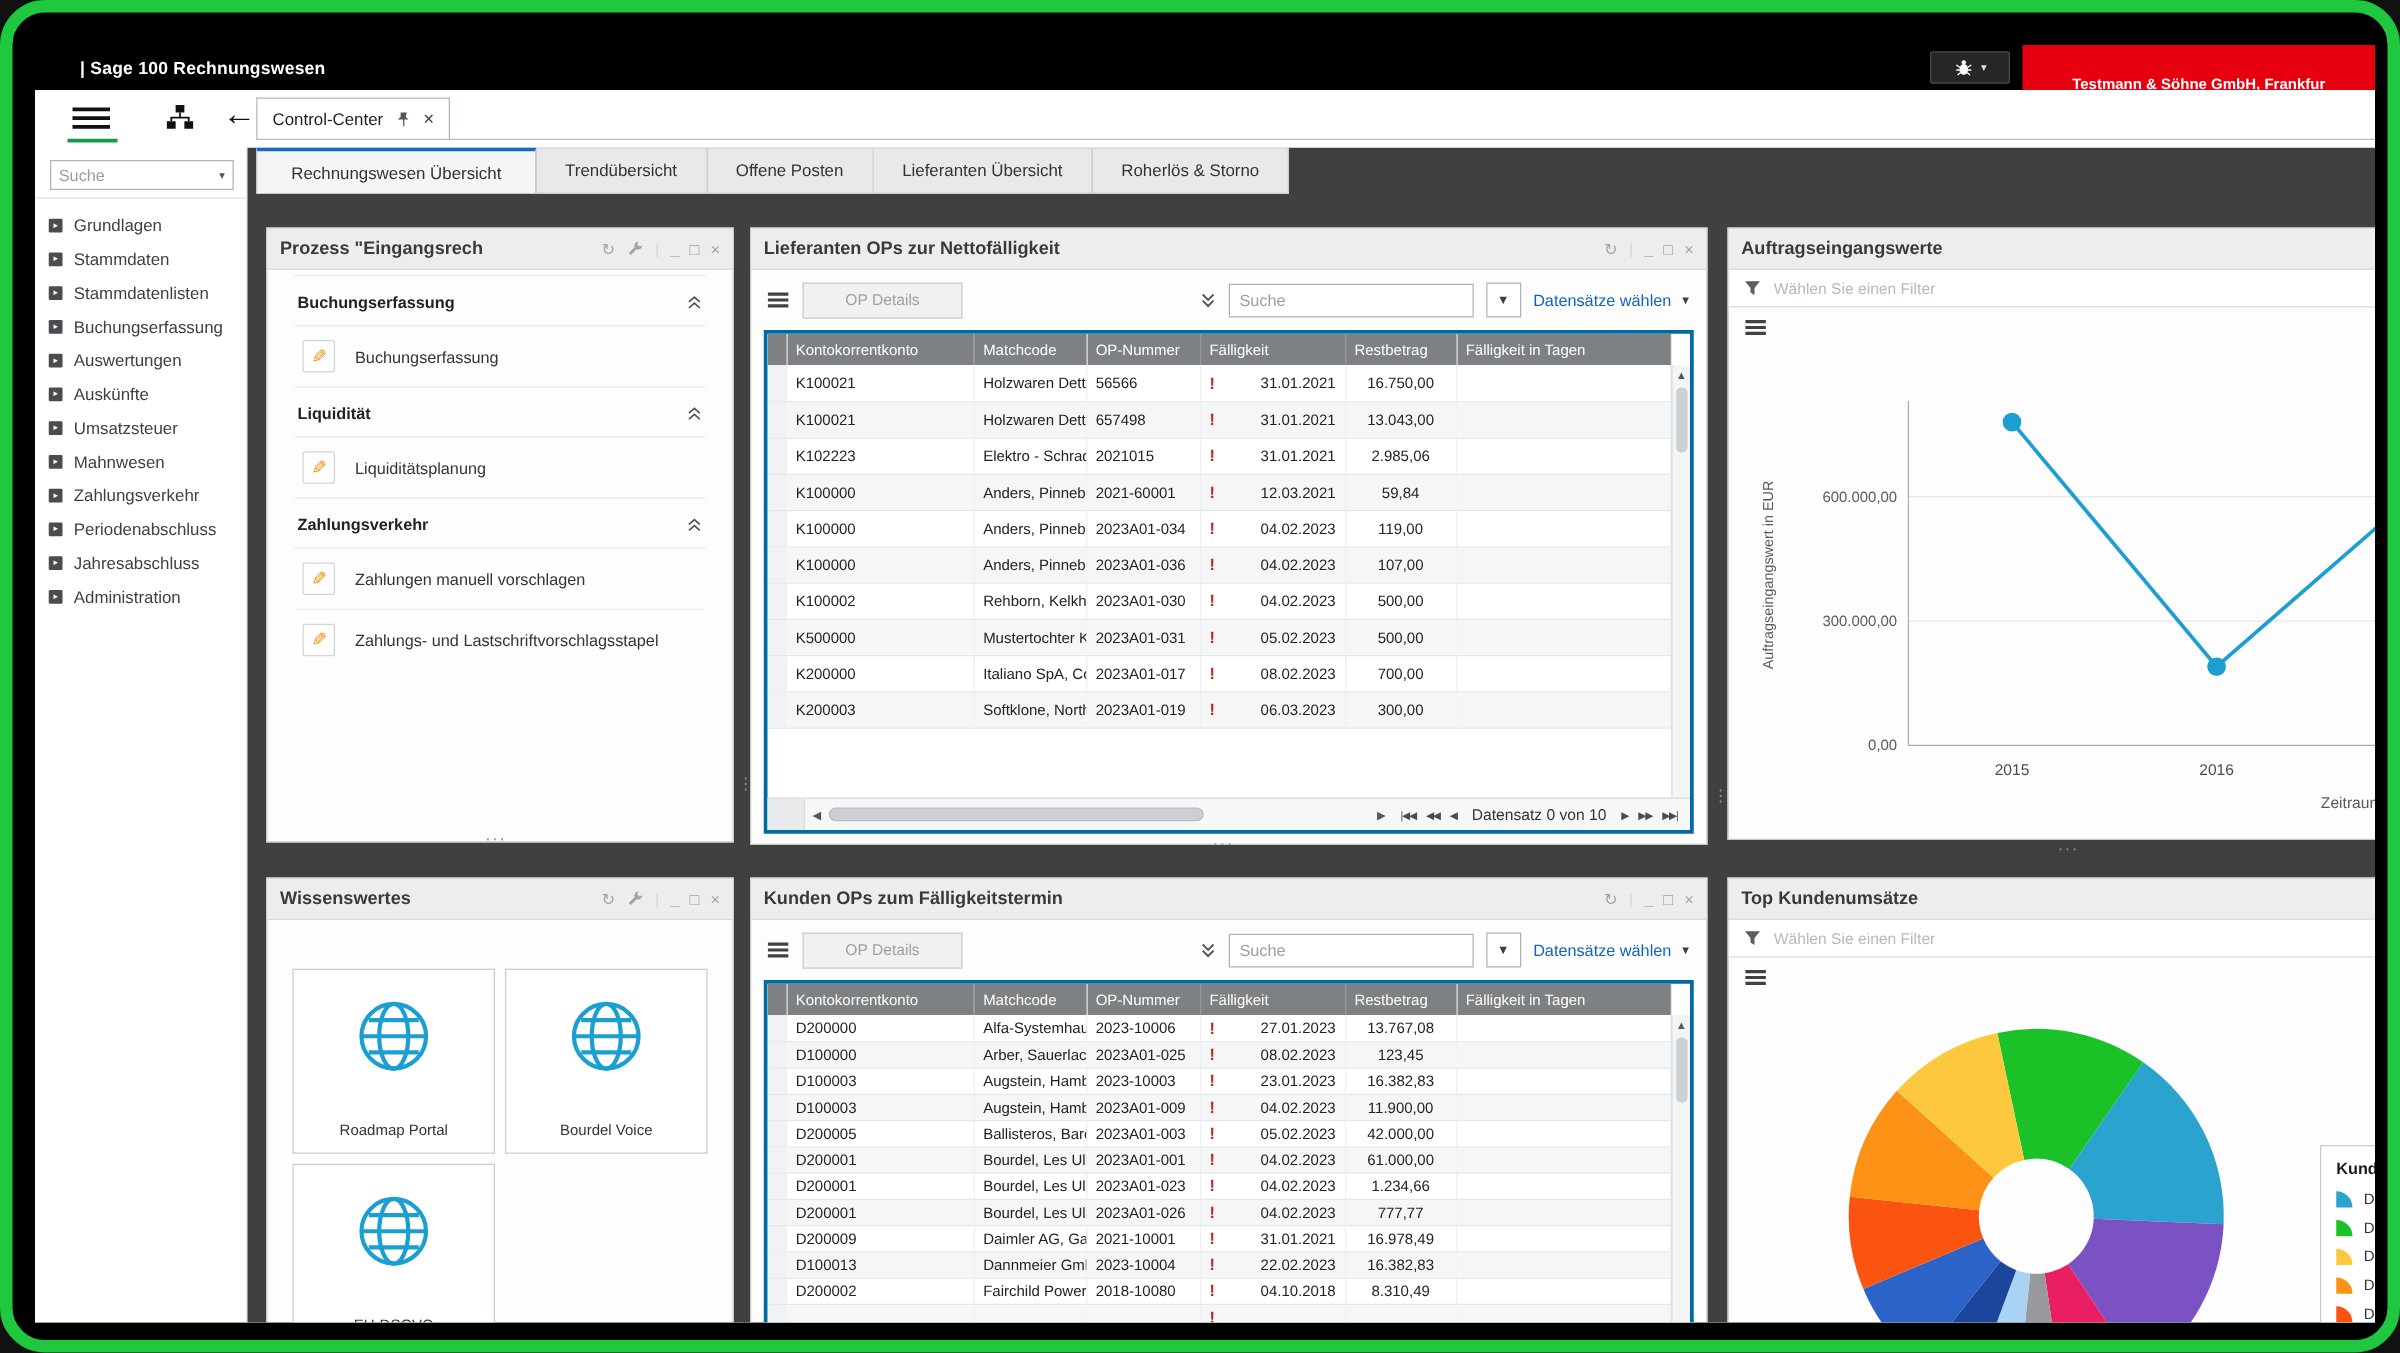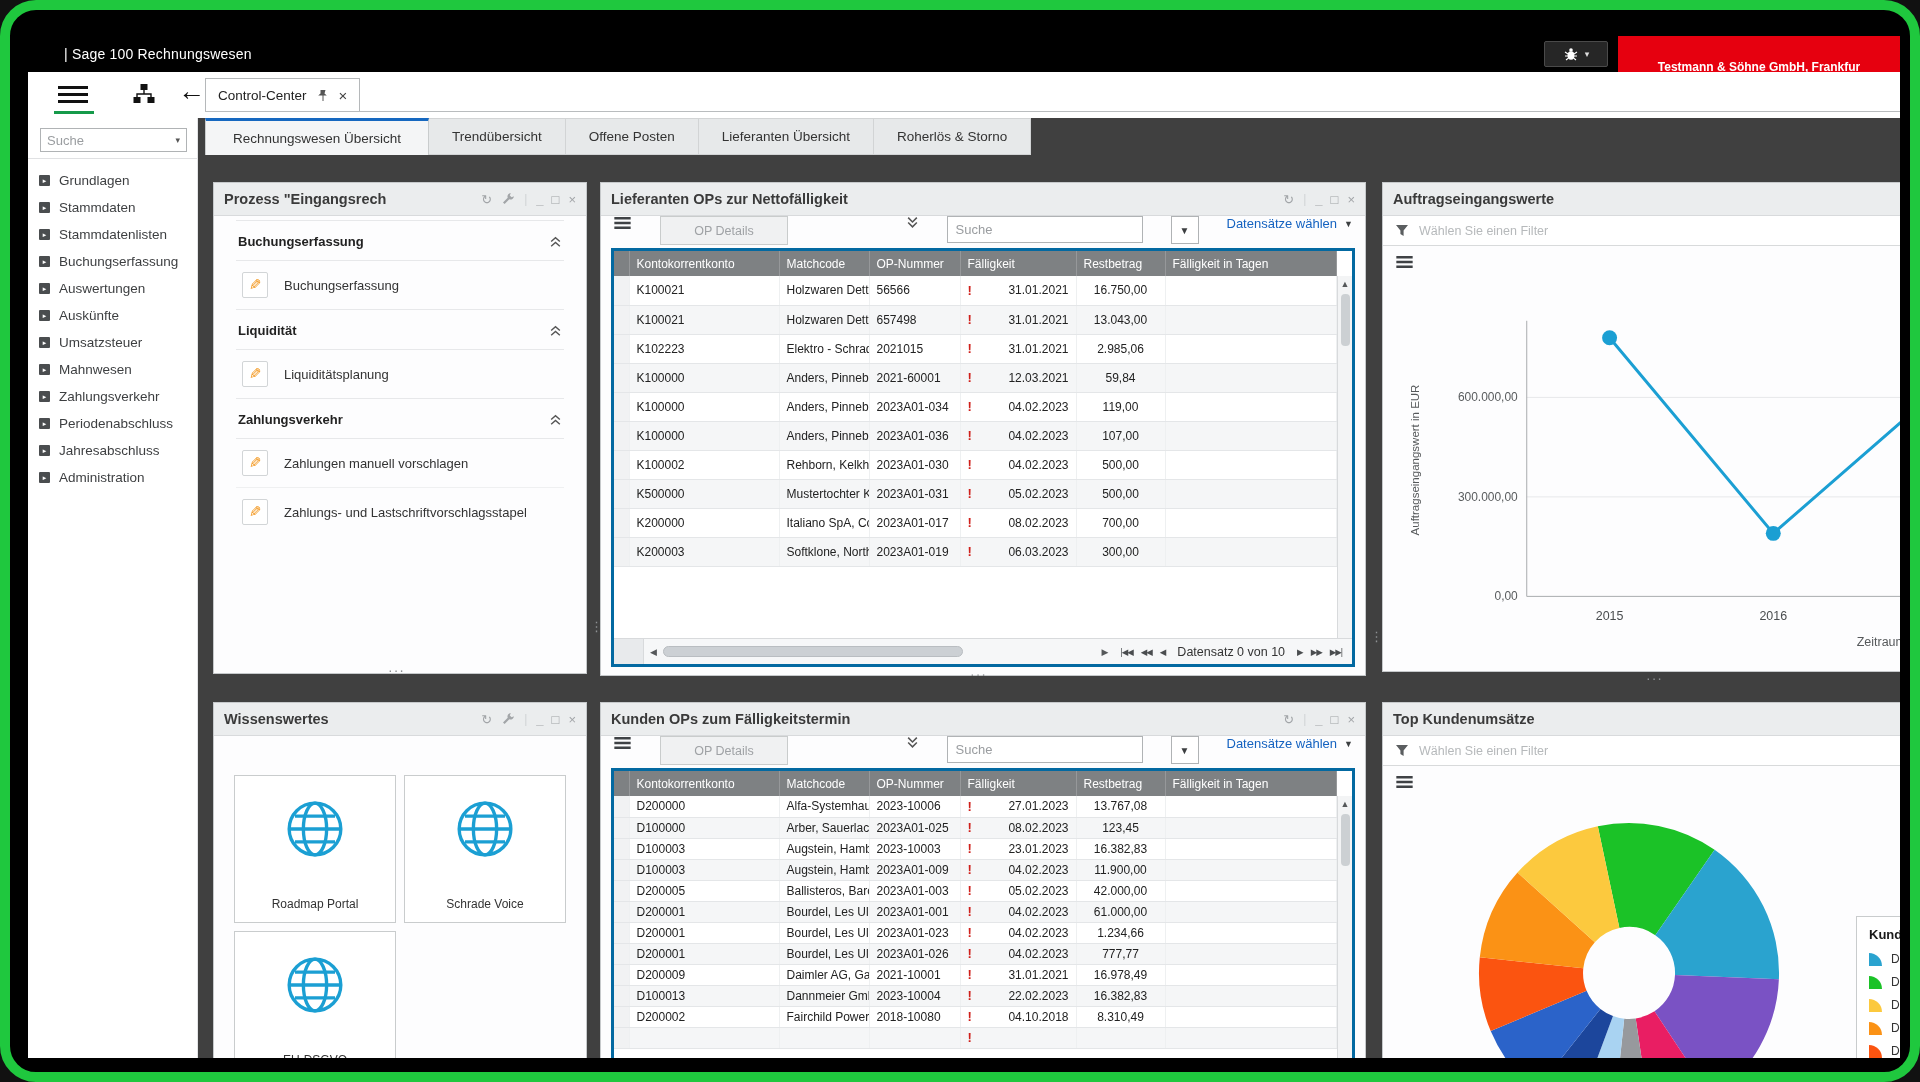--- a/index.html
+++ b/index.html
@@ -7,21 +7,21 @@
   html,body { width:1920px; height:1082px; overflow:hidden; background:#111;
               font-family:"Liberation Sans", sans-serif; }
   .frame { position:fixed; left:0; top:0; width:1920px; height:1082px;
            border:10px solid #1fc83e; border-radius:36px; background:#000; overflow:hidden; }
   .app { position:absolute; left:18px; top:26px; right:10px; height:1022px;
          background:#fff; overflow:hidden; }
 
   
   .titlebar { height:36px; background:#000; display:flex; align-items:center;
               justify-content:space-between; color:#fff; }
-  .tb-title { padding-left:36px; font-size:14px; font-weight:400; letter-spacing:.2px; }
+  .tb-title { padding-left:36px; font-size:14px; font-weight:700; letter-spacing:.2px; }
   .tb-right { display:flex; align-items:stretch; height:100%; }
   .bug-btn { width:64px; margin:5px 10px 5px 0; background:#262626; border:1px solid #4a4a4a;
              border-radius:2px; display:flex; align-items:center; justify-content:center; gap:6px; }
   .bug-btn .caret { font-size:9px; color:#ddd; }
   .company-banner { width:282px; background:#e6000f; display:flex; align-items:center;
                     gap:9px; padding:15px 10px;flex-direction:column; }
   .company-banner .cname { font-size:12px; font-weight:700; white-space:nowrap; }
   .company-banner .cyear { font-size:11px; margin-top:1px; }
 
   
@@ -84,21 +84,21 @@
                font-size:13px; color:#333; cursor:pointer; }
   .proc-item + .proc-item { border-top:1px solid #eff0f1; }
   .pencil-box { width:26px; height:26px; border:1px solid #d2d5d7; border-radius:2px; background:#fff;
                 display:flex; align-items:center; justify-content:center; font-size:15px;
                 color:#f29111; }
   .pencil-box span { transform:scaleX(-1); display:inline-block; }
 
   
   .p2 { left:402px; top:27px; width:766px; height:494px; }
   .p5 { left:402px; top:547px; width:766px; height:512px; }
-  .optoolbar { height:32px; flex:none; display:flex; align-items:flex-start; gap:28px; padding:0 12px; }
+  .optoolbar { height:48px; flex:none; display:flex; align-items:center; gap:10px; padding:0 12px; }
   .opdetails { width:128px; height:29px; background:#f0f1f2; border:1px solid #c9cccc;
                color:#9fa2a5; font-size:12.5px; font-family:"Liberation Sans",sans-serif; }
   .spacer { flex:1; }
   .opsearch { width:196px; height:27px; border:1px solid #b0b3b5; padding:0 8px; font-size:13px;
               font-family:"Liberation Sans",sans-serif; color:#333; outline:none; }
   .opsearch::placeholder { color:#9a9da0; }
   .filterbtn { width:28px; height:28px; background:#fff; border:1px solid #b0b3b5; color:#3c3f41;
                font-size:10px; cursor:pointer; }
   .sel-link { display:flex; align-items:center; gap:7px; font-size:13px; color:#1462c0;
               text-decoration:none; cursor:pointer; white-space:nowrap; }
@@ -662,21 +662,21 @@
      <div class="tile-lab">Roadmap Portal</div>
                 </div>
                 <div class="tile">
                   <svg class="globe" width="62" height="62" viewBox="0 0 48 48">
   <g fill="none" stroke="#1b9fd3" stroke-width="2.6">
     <circle cx="24" cy="24" r="20"></circle>
                       <ellipse cx="24" cy="24" rx="9" ry="20"></ellipse>
     <path d="M4.5 24h39M8.5 14h31M8.5 34h31"></path>
                     </g>
                   </svg>
-     <div class="tile-lab">Schrade Voice</div>
+     <div class="tile-lab">Bourdel Voice</div>
                 </div>
                 <div class="tile">
                   <svg class="globe" width="62" height="62" viewBox="0 0 48 48">
   <g fill="none" stroke="#1b9fd3" stroke-width="2.6">
     <circle cx="24" cy="24" r="20"></circle>
                       <ellipse cx="24" cy="24" rx="9" ry="20"></ellipse>
     <path d="M4.5 24h39M8.5 14h31M8.5 34h31"></path>
                     </g>
                   </svg>
      <div class="tile-lab">EU-DSGVO</div>

